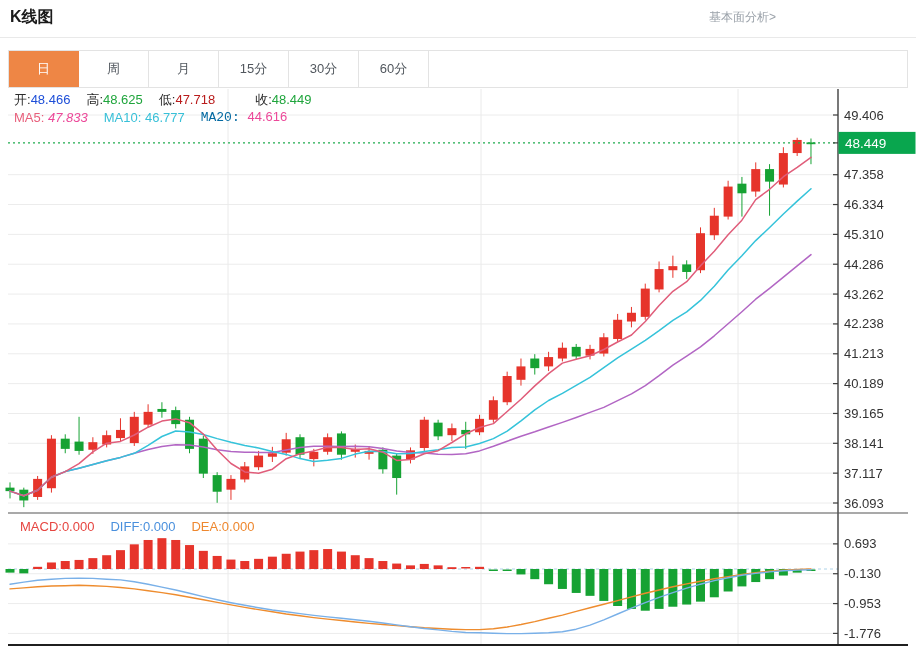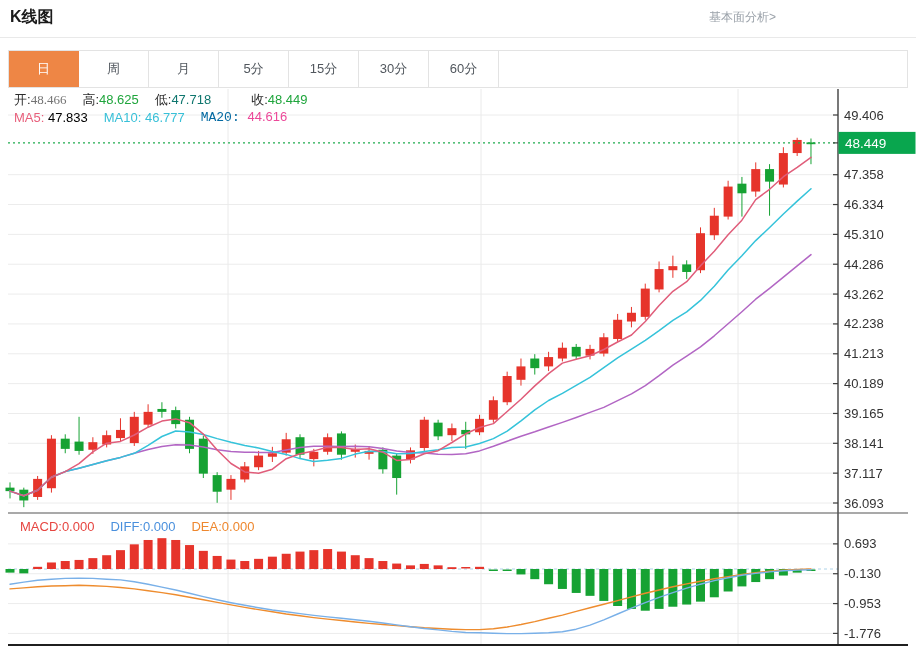--- a/index.html
+++ b/index.html
@@ -23,21 +23,20 @@
 
 <div id="app">
   <div class="page-title">K线图</div>
   <a class="fund-link">基本面分析&gt;</a>
   <div class="top-divider"></div>
 
   <div class="tab-strip" id="tabStrip">
       <div class="tab active">日</div>
       <div class="tab">周</div>
       <div class="tab">月</div>
-      <div class="tab">5分</div>
       <div class="tab">15分</div>
       <div class="tab">30分</div>
       <div class="tab">60分</div>
       <div class="tab-filler"></div>
     </div>
 
   <svg id="chart" width="916" height="649">
     <g id="g-grid">
         <line x1="8" y1="115" x2="838" y2="115" stroke="#ececec" stroke-width="1"></line>
         <line x1="8" y1="174.6878239314956" x2="838" y2="174.6878239314956" stroke="#ececec" stroke-width="1"></line>
@@ -294,27 +293,27 @@
         <line x1="8" y1="645" x2="908" y2="645" stroke="#1f1f1f" stroke-width="2"></line>
       </g>
     <g id="g-badge">
         <rect x="838.5" y="131.8912341320514" width="77" height="22" fill="#09a64e"></rect>
         <line x1="833" y1="142.8912341320514" x2="838" y2="142.8912341320514" stroke="#3f3f3f" stroke-width="1.2"></line>
         <text x="845" y="147.8912341320514" fill="#ffffff" font-size="13.5" font-family="Liberation Sans, DejaVu Sans, sans-serif">48.449</text>
       </g>
   </svg>
 
   <div class="legend-row" id="ohlcRow" style="left:14px;top:91px;">
-      <span class="itm"><span style="color: rgb(43, 43, 43);">开:</span><span style="color: #737373; font-family: Liberation Serif, serif;">48.466</span></span>
+      <span class="itm"><span style="color: rgb(43, 43, 43);">开:</span><span style="color: #1d4ed8;">48.466</span></span>
       <span class="itm"><span style="color: rgb(43, 43, 43);">高:</span><span style="color: rgb(31, 165, 60);">48.625</span></span>
-      <span class="itm"><span style="color: rgb(43, 43, 43);">低:</span><span style="color: #0f766e;">47.718</span></span>
+      <span class="itm"><span style="color: rgb(43, 43, 43);">低:</span><span style="color: #b91c1c;">47.718</span></span>
       <span class="itm" style="margin-left: 24px;"><span style="color: rgb(43, 43, 43);">收:</span><span style="color: rgb(31, 165, 60);">48.449</span></span>
     </div>
   <div class="legend-row" id="maRow" style="left:14px;top:109px;">
-      <span class="itm"><span style="color: rgb(232, 96, 124);">MA5: </span><span style="color: #000000;">47.833</span></span>
+      <span class="itm"><span style="color: rgb(232, 96, 124);">MA5: </span><span style="color: #ec4899; font-style: italic;">47.833</span></span>
       <span class="itm"><span style="color: rgb(56, 192, 216);">MA10: </span><span style="color: rgb(56, 192, 216); text-align: right;">46.777</span></span>
       <span class="itm"><span style="color: #0369a1; font-family: Liberation Mono, monospace;">MA20: </span><span style="color: #ec4899;">44.616</span></span>
     </div>
   <div class="legend-row" id="macdRow" style="left:20px;top:519px;">
       <span class="itm"><span style="color: rgb(230, 69, 64);">MACD:</span><span style="color: rgb(230, 69, 64);">0.000</span></span>
       <span class="itm"><span style="color: rgb(74, 144, 221);">DIFF:</span><span style="color: rgb(74, 144, 221);">0.000</span></span>
       <span class="itm"><span style="color: rgb(238, 135, 46);">DEA:</span><span style="color: rgb(238, 135, 46);">0.000</span></span>
     </div>
 </div>
 

